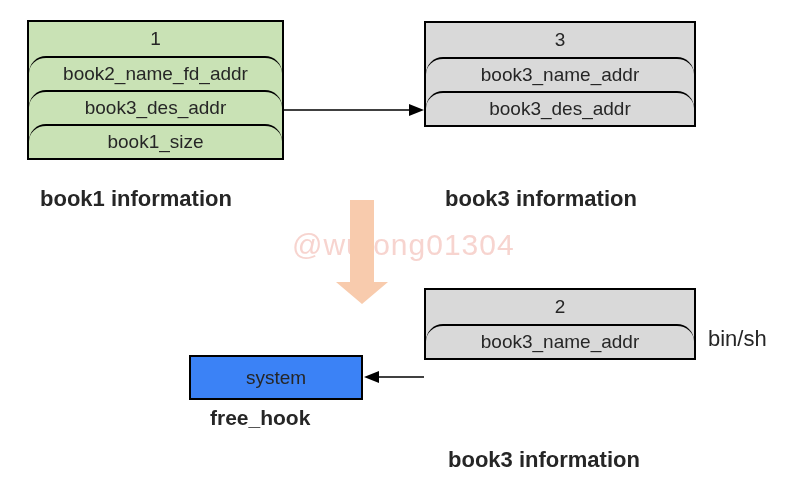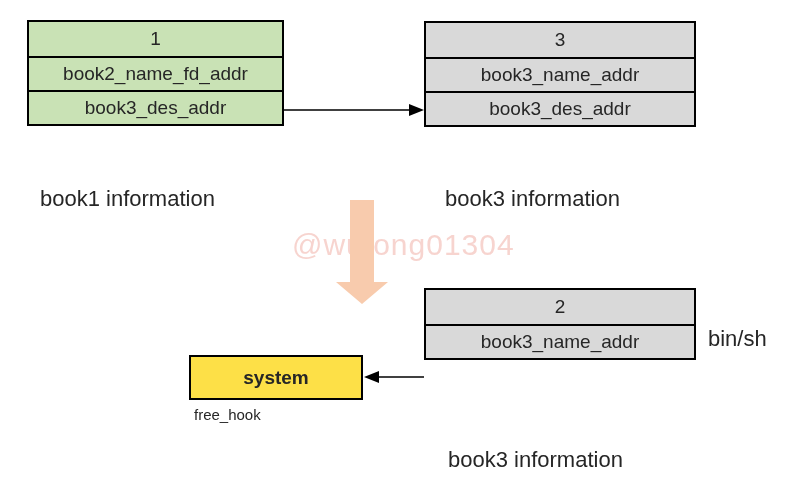--- a/index.html
+++ b/index.html
@@ -20,50 +20,50 @@
   .mem-table.green { background: #c9e2b5; }
   .mem-table.gray  { background: #d9d9d9; }
   .mem-row {
     height: 34px;
     display: flex;
     align-items: center;
     justify-content: center;
     font-size: 19px;
     color: #262626;
   }
-  .mem-row + .mem-row { border-top: 2px solid #000000; }
+  .mem-row + .mem-row { border-top: 2px solid #000000; border-radius: 17px; }
   .caption {
     position: absolute;
     font-size: 22px;
     color: #262626;
     white-space: nowrap;
     z-index: 3;
+    font-weight: bold;
   }
   .side-note {
     position: absolute;
     font-size: 22px;
     color: #262626;
     white-space: nowrap;
     z-index: 3;
   }
   .system-box {
     position: absolute;
     left: 189px;
     top: 355px;
     width: 174px;
     height: 45px;
-    background: #fde047;
+    background: #3b82f6;
     border: 2px solid #000000;
     display: flex;
     align-items: center;
     justify-content: center;
     font-size: 19px;
     color: #262626;
     z-index: 3;
-    font-weight: bold;
   }
   .watermark {
     position: absolute;
     left: 292px;
     top: 228px;
     font-size: 30px;
     color: #f7d4cf;
     letter-spacing: 1px;
     z-index: 1;
     white-space: nowrap;
@@ -95,33 +95,34 @@
       <polygon points="364,377 379,371 379,383" fill="#000000"></polygon>
     </g>
 
     <polygon points="350,200 374,200 374,282 388,282 362,304 336,282 350,282" fill="#f8cbad"></polygon>
   </svg>
 
   <div class="mem-table green" style="left:27px; top:20px; width:257px;">
     <div class="mem-row">1</div>
     <div class="mem-row">book2_name_fd_addr</div>
     <div class="mem-row">book3_des_addr</div>
+    <div class="mem-row">book1_size</div>
   </div>
   <div class="caption" style="left:40px; top:186px;">book1 information</div>
 
   <div class="mem-table gray" style="left:424px; top:21px; width:272px;">
     <div class="mem-row">3</div>
     <div class="mem-row">book3_name_addr</div>
     <div class="mem-row">book3_des_addr</div>
   </div>
   <div class="caption" style="left:445px; top:186px;">book3 information</div>
 
   <div class="mem-table gray" style="left:424px; top:288px; width:272px;">
     <div class="mem-row">2</div>
     <div class="mem-row">book3_name_addr</div>
   </div>
   <div class="side-note" style="left:708px; top:326px;">bin/sh</div>
   <div class="caption" style="left:448px; top:447px;">book3 information</div>
 
   <div class="system-box">system</div>
-  <div class="caption" style="left:194px; top:406px; font-size:15px;">free_hook</div>
+  <div class="caption" style="left:210px; top:406px; font-size:21px;">free_hook</div>
 
 </div>
 
 </body></html>

